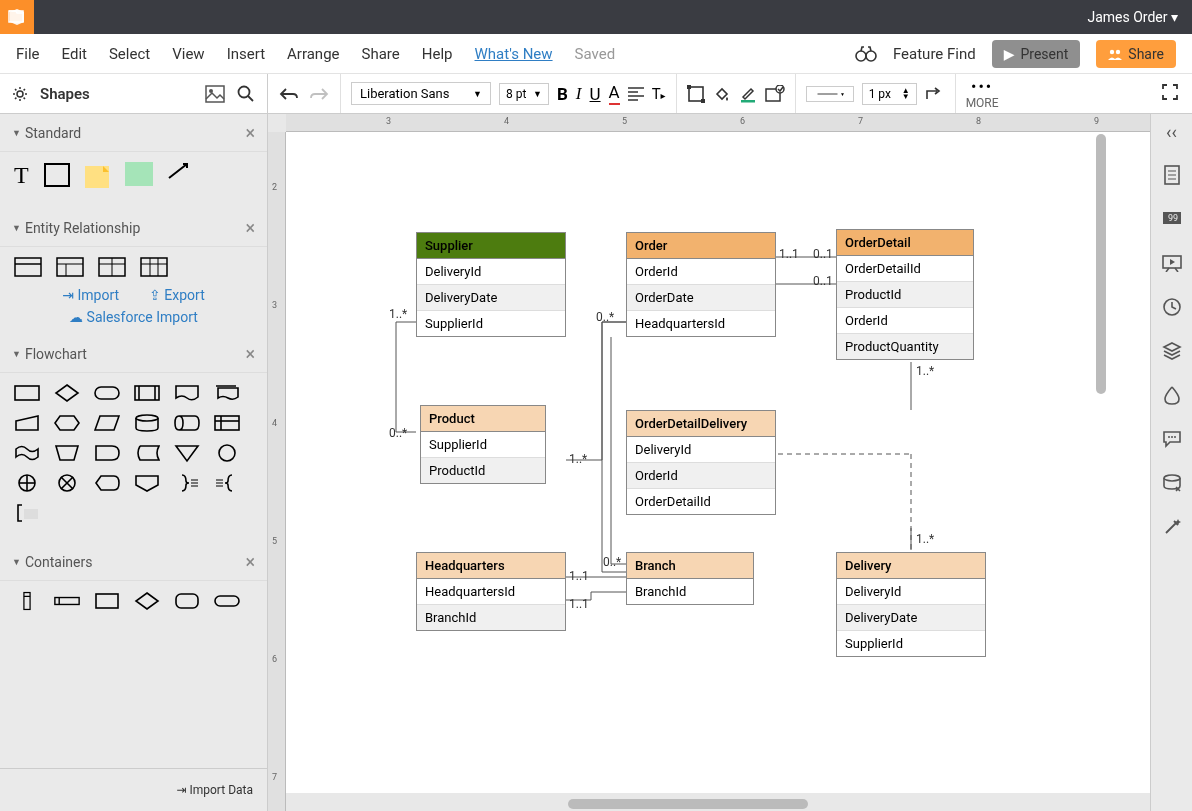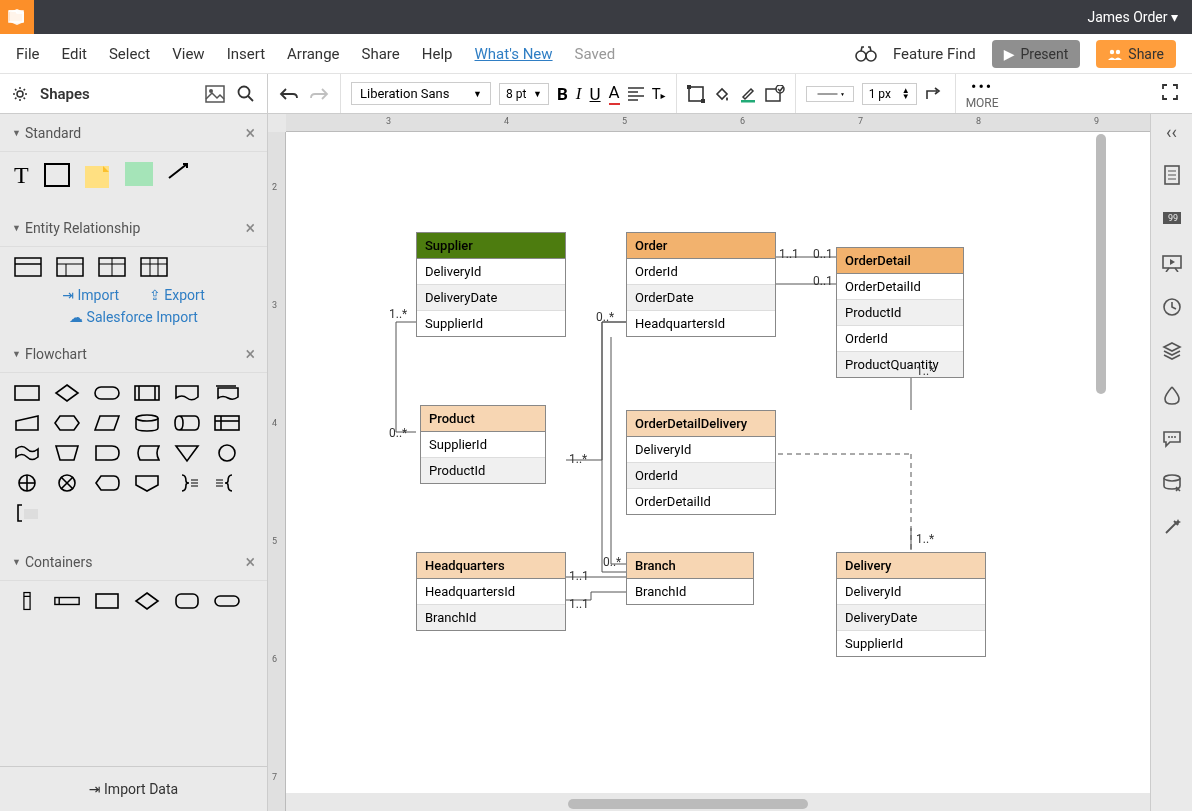--- a/index.html
+++ b/index.html
@@ -25,21 +25,21 @@
 .main{display:flex;height:697px}
 .sidebar{width:268px;background:#eaeaea;border-right:1px solid #ccc;overflow-y:auto;display:flex;flex-direction:column}
 .panel-header{display:flex;align-items:center;padding:8px 12px;font-size:14px;color:#555;border-bottom:1px solid #ddd;background:#eaeaea}
 .panel-header .close{margin-left:auto;font-size:18px;color:#888;cursor:pointer}
 .panel-body{padding:10px 14px;background:#eaeaea}
 .shape-row{display:flex;gap:14px;margin-bottom:10px;flex-wrap:wrap}
 .shape-icon{width:26px;height:20px;display:flex;align-items:center;justify-content:center}
 .er-actions{display:flex;gap:30px;justify-content:center;margin-top:6px}
 .er-actions span{color:#2f7ec4;font-size:14px;cursor:pointer}
 .sf-import{text-align:center;color:#2f7ec4;font-size:14px;margin-top:6px;cursor:pointer}
-.import-data{margin-top:auto;border-top:1px solid #ccc;padding:14px;text-align:center;font-size:14px;color:#333;background:#eaeaea;cursor:pointer}
+.import-data{margin-top:auto;border-top:1px solid #ccc;padding:14px;text-align:right;font-size:12px;color:#333;background:#eaeaea;cursor:pointer}
 .canvas-wrap{flex:1;position:relative;background:#e8e8e8;overflow:hidden}
 .ruler-h{position:absolute;top:0;left:18px;right:0;height:18px;background:#e0e0e0;border-bottom:1px solid #bbb;font-size:9px;color:#666}
 .ruler-h span{position:absolute;top:2px}
 .ruler-v{position:absolute;top:18px;left:0;width:18px;bottom:0;background:#e0e0e0;border-right:1px solid #bbb;font-size:9px;color:#666}
 .ruler-v span{position:absolute;left:4px}
 .canvas{position:absolute;top:18px;left:18px;right:0;bottom:18px;background:#fff;overflow:hidden}
 .entity{position:absolute;border:1px solid #888;font-size:13px;background:#fff}
 .entity-header{padding:5px 8px;font-weight:500;border-bottom:1px solid #888}
 .entity-row{padding:5px 8px;border-bottom:1px solid #ddd}
 .entity-row:nth-child(odd){background:#f0f0f0}
@@ -443,21 +443,21 @@
         <div class="entity-row">SupplierId</div>
       </div>
 
       <div class="entity" style="left:340px;top:100px;width:150px">
         <div class="entity-header" style="background:#f2b26e">Order</div>
         <div class="entity-row">OrderId</div>
         <div class="entity-row">OrderDate</div>
         <div class="entity-row">HeadquartersId</div>
       </div>
 
-      <div class="entity" style="left:550px;top:115px;width:128px">
+      <div class="entity" style="left:550px;top:97px;width:138px">
         <div class="entity-header" style="background:#f2b26e">OrderDetail</div>
         <div class="entity-row">OrderDetailId</div>
         <div class="entity-row">ProductId</div>
         <div class="entity-row">OrderId</div>
         <div class="entity-row">ProductQuantity</div>
       </div>
 
       <div class="entity" style="left:134px;top:273px;width:126px">
         <div class="entity-header" style="background:#f7d6b3">Product</div>
         <div class="entity-row">SupplierId</div>

